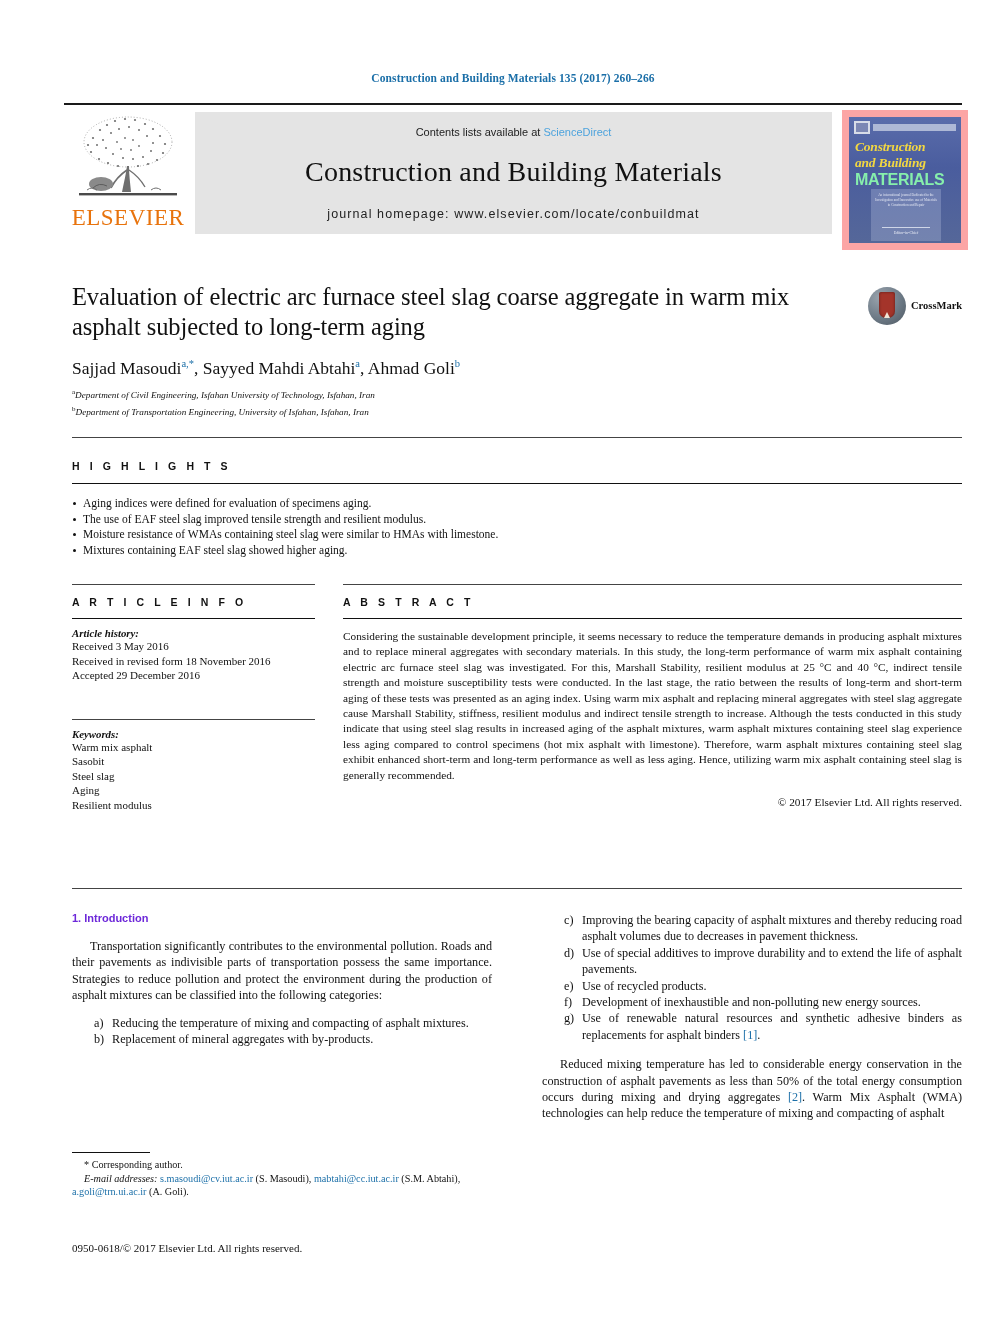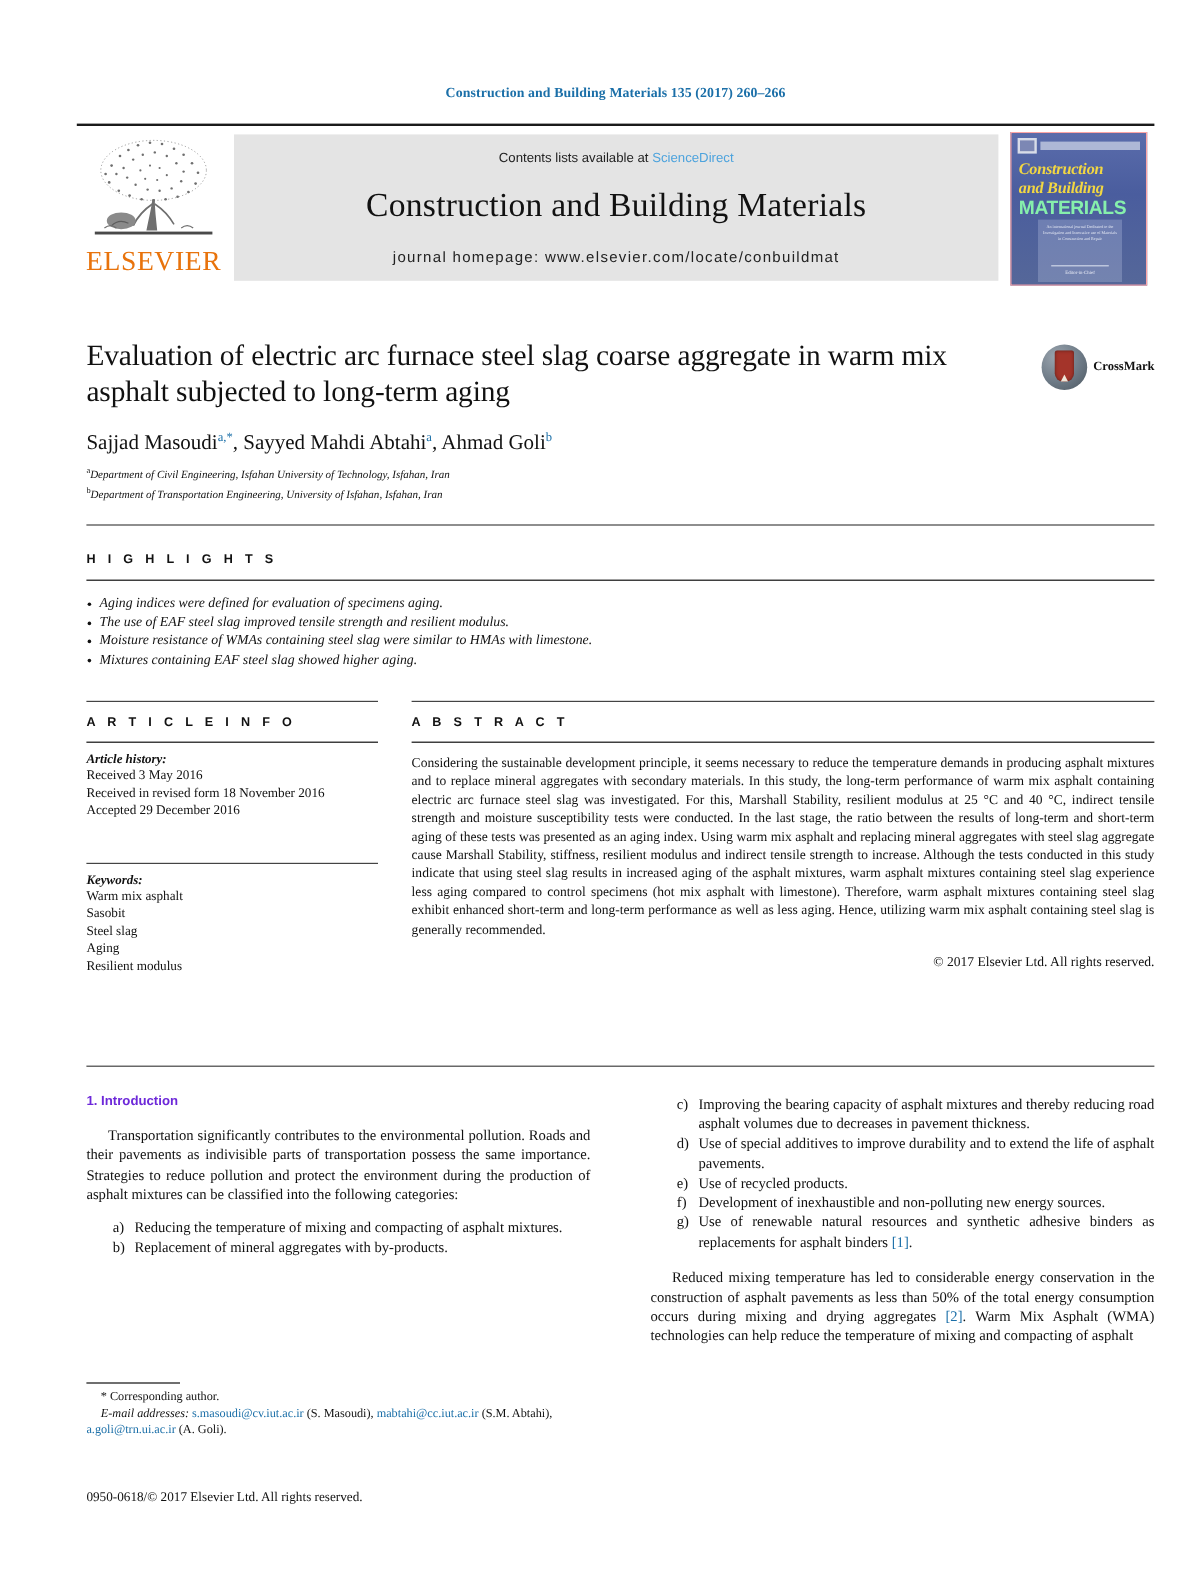--- a/index.html
+++ b/index.html
@@ -105,21 +105,21 @@
     color: #222;
     letter-spacing: 1.1px;
   }
 
   
   .cover {
     position: absolute;
     left: 778px; top: 5px;
     width: 112px;
     height: 126px;
-    border: 1px solid #fca5a5;
+    border: 7px solid #fca5a5;
     background: #46599c;
     overflow: hidden;
   }
   .cover-inner {
     position: absolute;
     left: 0; top: 0; right: 0; bottom: 0;
     background: linear-gradient(180deg,#5a6cab 0%,#4a5d9e 40%,#556799 100%);
   }
   .cover-elsbox {
     position: absolute;
@@ -302,21 +302,20 @@
     border-top: 1.6px solid #111;
   }
   .hl-list {
     margin: 12px 0 0 0;
     padding: 0;
     list-style: none;
     font-family: "Liberation Serif", serif;
     font-size: 11.5px;
     line-height: 15.5px;
     color: #111;
-    font-style: italic;
   }
   .hl-list li {
     position: relative;
     padding-left: 11px;
   }
   .hl-list li:before {
     content: "";
     position: absolute;
     left: 1px; top: 6px;
     width: 3.4px; height: 3.4px;

